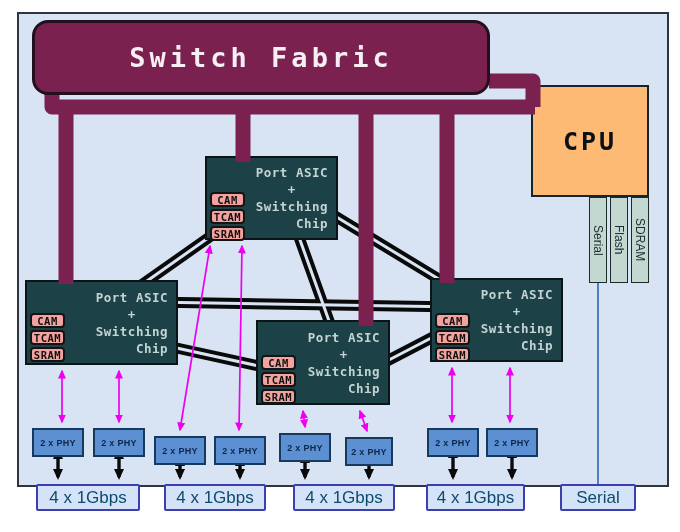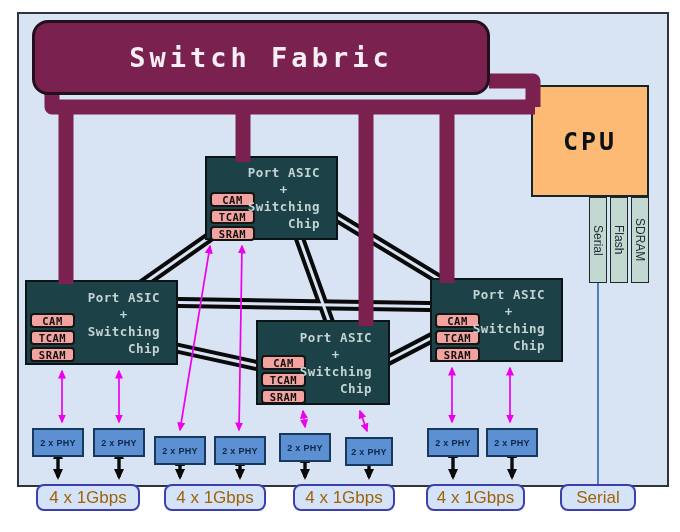--- a/index.html
+++ b/index.html
@@ -23,26 +23,26 @@
     font-weight:bold;font-size:27px;letter-spacing:4px;
   }
 
   .asic{
     position:absolute;box-sizing:border-box;z-index:3;
     background:#1c4247;border:2px solid #0b1417;
     color:#c4d3d3;font-family:"DejaVu Sans Mono", monospace;
     font-weight:bold;font-size:12.5px;letter-spacing:0.5px;
   }
   .asic-label{
-    position:absolute;right:16px;top:50%;transform:translateY(-50%);
+    position:absolute;right:8px;top:50%;transform:translateY(-50%);
     text-align:right;line-height:17px;white-space:nowrap;
   }
   .asic-label .plus{display:block;text-align:center;}
   .mem{
-    position:absolute;left:3px;width:45px;height:15px;box-sizing:border-box;
+    position:absolute;left:3px;width:35px;height:15px;box-sizing:border-box;
     background:#f2a39f;border:2px solid #141414;border-radius:4px;
     display:flex;align-items:center;justify-content:center;
     color:#101010;font-family:"DejaVu Sans Mono", monospace;font-weight:bold;font-size:10.5px;letter-spacing:0.5px;
   }
   .mem.m0{top:31px}.mem.m1{top:48px}.mem.m2{top:65px}
 
   .cpu{
     position:absolute;left:531px;top:85px;width:118px;height:112px;box-sizing:border-box;
     background:#fdba74;border:2px solid #15262b;z-index:3;
     display:flex;align-items:center;justify-content:center;
@@ -57,23 +57,23 @@
   }
 
   .phy{
     position:absolute;width:52px;height:29px;box-sizing:border-box;z-index:7;
     background:#5c90d3;border:2px solid #173a5c;
     display:flex;align-items:center;justify-content:center;
     color:#0c2747;font-weight:bold;font-size:9px;letter-spacing:0.3px;
   }
   .portbox{
     position:absolute;top:484px;height:27px;box-sizing:border-box;z-index:7;
-    background:#d4e3f7;border:2px solid #3d3fae;border-radius:8px;
-    display:flex;align-items:center;justify-content:center;
-    color:#a16207;font-size:17px;
+    background:#d4e3f7;border:2px solid #3d3fae;border-radius:2px;
+    display:flex;align-items:center;justify-content:center;
+    color:#0c4a6e;font-size:17px;
   }
 </style>
 </head>
 <body>
 
 <div class="stage">
 
   <div class="panel"></div>
 
   <svg class="layer z2" viewBox="0 0 680 532">

